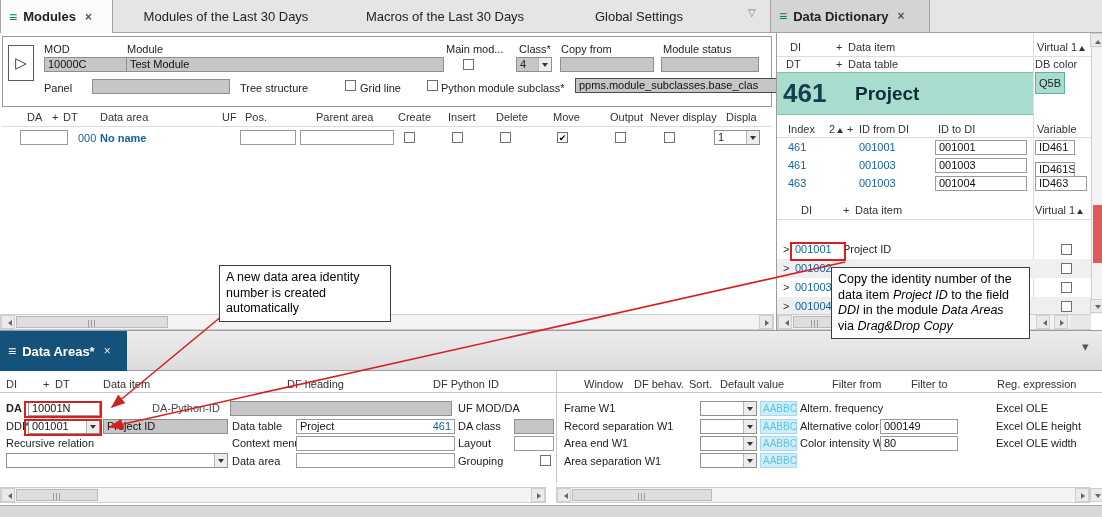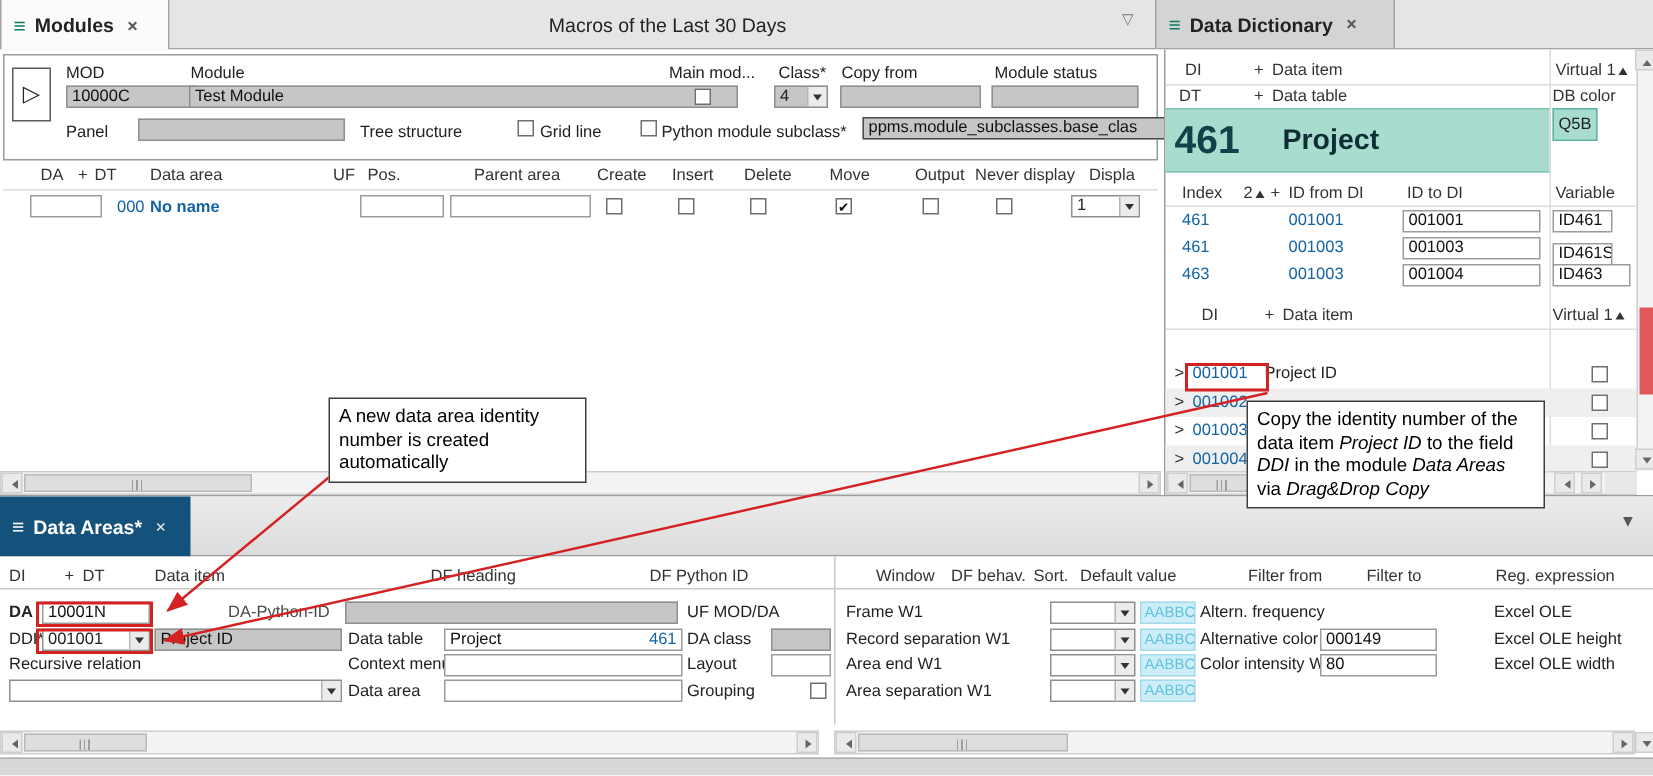--- a/index.html
+++ b/index.html
@@ -53,22 +53,28 @@
 <body>
 
 <div id="app">
 
   <div class="tabbar">
     <div class="tab active" style="left:0;width:113px">
       <span class="micon">≡</span>
       <span>Modules</span>
       <span class="xicon">×</span>
     </div>
+    <div class="tab plain" style="left:113px;width:226px">
+      <span>Modules of the Last 30 Days</span>
+    </div>
     <div class="tab plain" style="left:339px;width:212px">
       <span>Macros of the Last 30 Days</span>
+    </div>
+    <div class="tab plain" style="left:560px;width:158px">
+      <span>Global Settings</span>
     </div>
     <span class="abs" style="left:748px;top:7px;color:#777;font-size:10px">▽</span>
     <div class="tab dictab" style="left:770px;width:160px">
       <span class="micon">≡</span>
       <span>Data Dictionary</span>
       <span class="xicon">×</span>
     </div>
   </div>
 
   <div class="abs" style="left:0;top:33px;width:776px;height:298px;background:#fff;border-bottom:1px solid #9c9c9c">
@@ -78,21 +84,21 @@
     </div>
 
     <span class="lbl" style="left:44px;top:10px">MOD</span>
     <span class="lbl" style="left:127px;top:10px">Module</span>
     <span class="lbl" style="left:446px;top:10px">Main mod...</span>
     <span class="lbl" style="left:519px;top:10px">Class*</span>
     <span class="lbl" style="left:561px;top:10px">Copy from</span>
     <span class="lbl" style="left:663px;top:10px">Module status</span>
 
     <div class="fld" style="left:44px;top:24px;width:87px">10000C</div>
-    <div class="fld" style="left:126px;top:24px;width:366px">Test Module</div>
+    <div class="fld" style="left:126px;top:24px;width:318px">Test Module</div>
     <span class="cb" style="left:463px;top:26px"></span>
     <div class="combo gray" style="left:516px;top:24px;width:36px"><span>4</span><span class="dbtn"></span></div>
     <div class="fld" style="left:560px;top:24px;width:94px"></div>
     <div class="fld" style="left:661px;top:24px;width:98px"></div>
 
     <span class="lbl" style="left:44px;top:49px">Panel</span>
     <div class="fld" style="left:92px;top:46px;width:138px"></div>
     <span class="lbl" style="left:240px;top:49px">Tree structure</span>
     <span class="cb" style="left:345px;top:47px"></span>
     <span class="lbl" style="left:360px;top:49px">Grid line</span>

